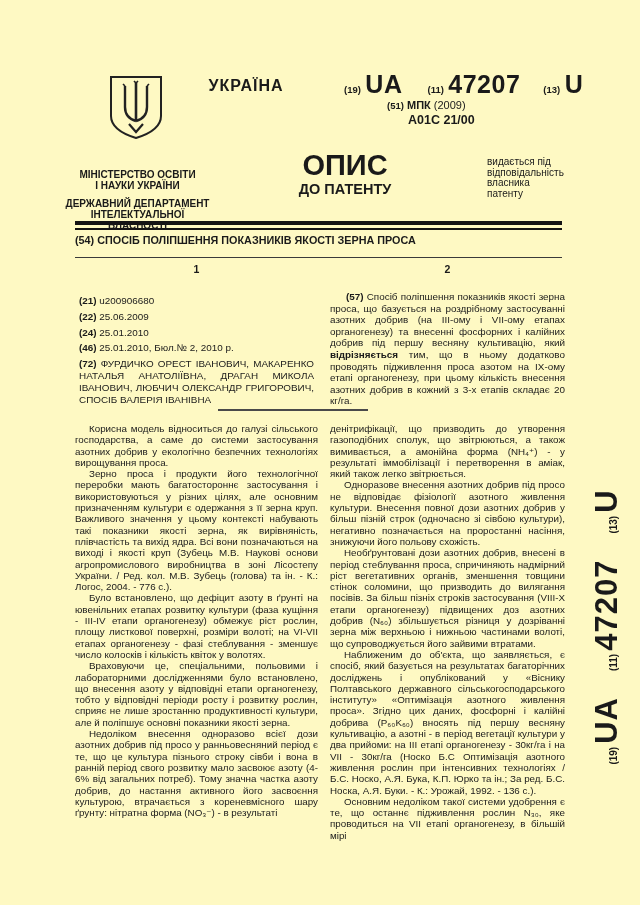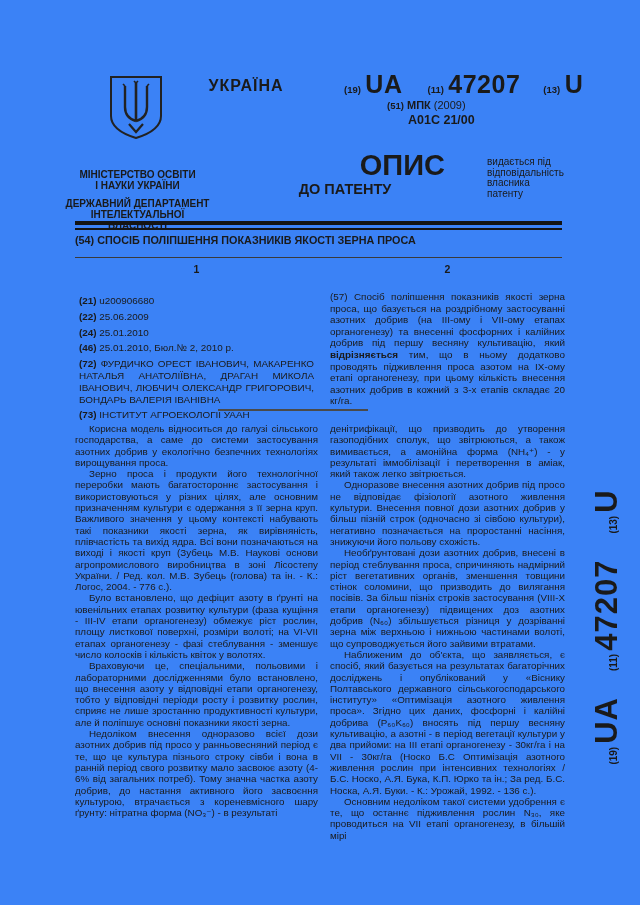--- a/index.html
+++ b/index.html
@@ -1,18 +1,18 @@
 <!DOCTYPE html>
 <html><head>
 <meta charset="utf-8">
 <style>
   html,body { margin:0; padding:0; }
   body { background:#fff; }
   .page {
-    position:relative; width:640px; height:905px; background:#3b82f6;
+    position:relative; width:640px; height:905px; background:#fef9c3;
     color:#1a1a1a; font-family:"Liberation Sans","DejaVu Sans",sans-serif;
     overflow:hidden; margin:0 auto;
   }
   
   .country {
     position:absolute; top:77px; left:75px; width:342px; text-align:center;
     font-size:16px; font-weight:bold; letter-spacing:1px;
   }
   .emblem { position:absolute; top:74px; left:107px; width:58px; height:68px; }
   .agency {
@@ -24,38 +24,38 @@
   .codes { position:absolute; top:70px; left:344px; display:flex; align-items:baseline; white-space:nowrap; }
   .codes .sm { font-size:9.5px; font-weight:bold; }
   .codes .big { font-size:25px; font-weight:bold; letter-spacing:0.5px; }
   .codes .gap1 { margin-left:25px; }
   .codes .gap2 { margin-left:23px; }
   .ipc-line { position:absolute; top:99px; left:387px; font-size:11px; white-space:nowrap; }
   .ipc-line .sm { font-size:9.5px; font-weight:bold; }
   .ipc-line .b { font-weight:bold; }
   .ipc-class { position:absolute; top:113px; left:408px; font-size:12.5px; font-weight:bold; }
   .doc-type { position:absolute; top:150px; left:245px; width:200px; text-align:center; }
-  .doc-type .l1 { font-size:29px; font-weight:bold; line-height:31px;text-align:right; }
+  .doc-type .l1 { font-size:29px; font-weight:bold; line-height:31px; }
   .doc-type .l2 { font-size:14.5px; font-weight:bold; line-height:16px; }
   .doc-type .l3 { font-size:14.5px; font-weight:bold; line-height:16px; }
   .disclaimer { position:absolute; top:157px; left:487px; font-size:10px; line-height:10.5px; }
   
   .rule-double { position:absolute; top:221px; left:75px; width:487px; height:9px;
                  border-top:4px solid #141414; border-bottom:2px solid #141414; box-sizing:border-box; }
   .title-row { position:absolute; top:234px; left:75px; width:487px; font-size:10.8px; font-weight:bold; }
   .rule-thin { position:absolute; top:257px; left:75px; width:487px; border-top:1px solid #3a3a3a; }
   .colmark { position:absolute; top:263px; font-size:10.5px; font-weight:bold; text-align:center; }
   .colmark.c1 { left:75px; width:243px; }
   .colmark.c2 { left:330px; width:235px; }
   
   .biblio { position:absolute; top:291px; left:75px; width:243px; font-size:9.9px; line-height:11.8px; }
   .biblio p { margin:4px; text-align:justify; }
   .biblio .num { font-weight:bold; }
   .abstract { position:absolute; top:291px; left:330px; width:235px; font-size:9.9px; line-height:11.6px; text-align:justify; }
-  .abstract .num { font-weight:normal; }
+  .abstract .num { font-weight:bold;margin-left:16px; }
   .abstract .bw { font-weight:bold; }
   .center-rule { position:absolute; top:409px; left:218px; width:150px; border-top:2px solid #4a4a4a; }
   
   .bodycol { position:absolute; top:423px; }
   .bodycol.left { left:75px; width:243px; }
   .bodycol.right { left:330px; width:235px; }
   .bodycol p { margin:0; font-size:9.8px; line-height:11.3px; text-align:justify; text-indent:14px; }
   .bodycol p.cont { text-indent:0; }
   
   .side-code {
@@ -128,22 +128,21 @@
   <div class="rule-thin"></div>
 
   <div class="colmark c1">1</div>
   <div class="colmark c2">2</div>
 
   <div class="biblio">
     <p><span class="num">(21)</span> <span>u200906680</span></p>
     <p><span class="num">(22)</span> <span>25.06.2009</span></p>
     <p><span class="num">(24)</span> <span>25.01.2010</span></p>
     <p><span class="num">(46)</span> <span>25.01.2010, Бюл.№ 2, 2010 р.</span></p>
-    <p><span class="num">(72)</span> <span>ФУРДИЧКО ОРЕСТ ІВАНОВИЧ, МАКАРЕНКО НАТАЛЬЯ АНАТОЛІЇВНА, ДРАГАН МИКОЛА ІВАНОВИЧ, ЛЮБЧИЧ ОЛЕКСАНДР ГРИГОРОВИЧ, БОНДАРЬ ВАЛЕРІЯ ІВАНІВНА</span></p>
-    <p><span class="num">(73)</span> <span>ІНСТИТУТ АГРОЕКОЛОГІЇ УААН</span></p>
+    <p><span class="num">(72)</span> <span>ФУРДИЧКО ОРЕСТ ІВАНОВИЧ, МАКАРЕНКО НАТАЛЬЯ АНАТОЛІЇВНА, ДРАГАН МИКОЛА ІВАНОВИЧ, ЛЮБЧИЧ ОЛЕКСАНДР ГРИГОРОВИЧ, СПОСІБ ВАЛЕРІЯ ІВАНІВНА</span></p>
   </div>
 
   <div class="abstract">
     <span class="num">(57)</span>
     <span>Спосіб поліпшення показників якості зерна проса, що базується на роздрібному застосуванні азотних добрив (на III-ому і VII-ому етапах органогенезу) та внесенні фосфорних і калійних добрив під першу весняну культивацію, який </span><span class="bw">відрізняється</span><span> тим, що в ньому додатково проводять підживлення проса азотом на IX-ому етапі органогенезу, при цьому кількість внесення азотних добрив в кожний з 3-х етапів складає 20 кг/га.</span>
   </div>
 
   <div class="center-rule"></div>
 
   <div class="bodycol left">

